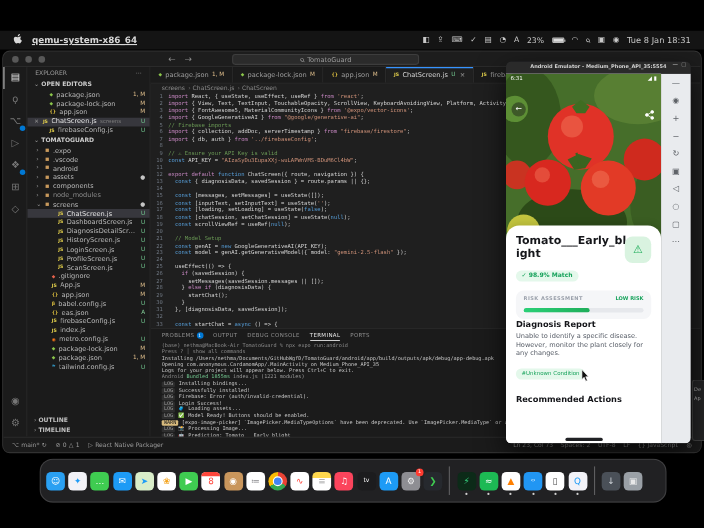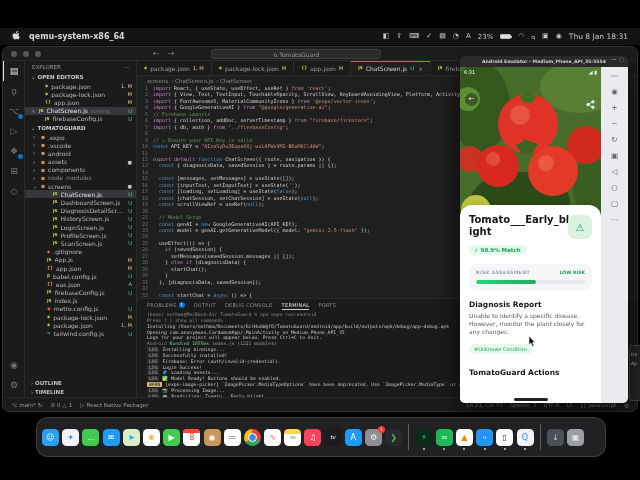--- a/index.html
+++ b/index.html
@@ -1,21 +1,21 @@
 <!DOCTYPE html>
 <html><head>
 <meta charset="utf-8">
 <style>
   * { margin:0; padding:0; box-sizing:border-box; }
   html,body { width:640px; height:480px; overflow:hidden; background:#000; font-family:"DejaVu Sans",sans-serif; }
 
   
   #menubar { position:absolute; left:0; top:28px; width:640px; height:17px; background:#141414;
     color:#d8d8d8; display:flex; align-items:center; padding:0 12px; gap:9px; font-size:8px; z-index:4; }
-  #menubar .mb-app { font-weight:bold; }
+  #menubar .mb-app { font-weight:bold;text-decoration:underline; }
   #menubar .mb-right { margin-left:auto; display:flex; gap:7px; align-items:center; font-size:7px; color:#c9c9c9; }
   .mb-ic { display:inline-block; line-height:1; }
   .batt { width:11px; height:5px; border:1px solid #bbb; border-radius:1px; position:relative; }
   .batt::after { content:""; position:absolute; left:0; top:0; bottom:0; width:100%; background:#ddd; }
   .batt::before { content:""; position:absolute; right:-2px; top:1px; width:1px; height:2px; background:#bbb; }
   .mb-clock { font-size:7.5px; white-space:nowrap; }
 
   
   #vswin { position:absolute; left:2px; top:46px; width:636px; height:366px; background:#1b1b1b;
     border:1px solid #323232; border-radius:7px; overflow:hidden; z-index:1; box-shadow:0 12px 30px rgba(0,0,0,.7); }
@@ -121,21 +121,21 @@
   #warnbadge { position:absolute; right:9px; top:10px; width:24px; height:24px; border-radius:7px;
     background:#d9f3e0; color:#1fae5a; font-size:10px; display:grid; place-items:center; font-weight:bold; }
   #match { margin-top:5px; display:inline-flex; align-items:center; gap:2px; background:#e4f8eb; color:#18a35c;
     font-size:5.5px; padding:2px 5px; border-radius:8px; font-weight:bold; }
   #risk { margin-top:8px; background:#f5f6f8; border-radius:7px; padding:6px 7px; }
   #risk .rrow { display:flex; justify-content:space-between; }
   #risk .rlabel { font-size:4.6px; letter-spacing:.4px; color:#9aa0aa; font-weight:bold; }
   #risk .rvalue { font-size:4.6px; color:#18a35c; font-weight:bold; }
   #rtrack { margin-top:5px; height:3.5px; background:#e6e8ec; border-radius:2px; overflow:hidden; }
   #rfill { height:100%; background:linear-gradient(90deg,#2bd077,#1fae5a); border-radius:2px; }
-  .h2app { margin-top:10px; font-size:7.5px; font-weight:bold; color:#15161a; }
+  .h2app { font-size:7.5px; font-weight:bold; color:#15161a; }
   #drbody { margin-top:3px; font-size:6px; line-height:8.2px; color:#565c66; }
   #tagpill { margin-top:6px; display:inline-block; background:#e4f8eb; color:#18a35c; font-size:5px;
     padding:2px 5px; border-radius:7px; }
   #ractions { margin-top:13px; }
   #homebar { position:absolute; bottom:2px; left:50%; transform:translateX(-50%); width:34px; height:3px;
     border-radius:2px; background:#202124; }
   #etoolbar { width:27px; background:#e9ebee; display:flex; flex-direction:column; align-items:center;
     padding-top:5px; gap:8.5px; color:#5f6368; font-size:7.5px; }
   .etb { line-height:1; }
 
@@ -178,21 +178,21 @@
         <span class="mb-ic">▤</span>
         <span class="mb-ic">◔</span>
         <span class="mb-ic">A</span>
       </span>
     <span>23%</span>
     <span class="batt"></span>
     <span class="mb-ic">◠</span>
     <span class="mb-ic lens">ϙ</span>
     <span class="mb-ic">▣</span>
     <span class="mb-ic">◉</span>
-    <span class="mb-clock">Thu 8 Jan 18:31</span>
+    <span class="mb-clock">Tue 8 Jan 18:31</span>
   </span>
 </div>
 
 <div id="vswin">
   <div id="titlebar">
     <span class="lights">
       <span class="light"></span>
       <span class="light"></span>
       <span class="light"></span>
     </span>
@@ -659,21 +659,21 @@
             <span class="rlabel">RISK ASSESSMENT</span>
             <span class="rvalue">LOW RISK</span>
           </div>
           <div id="rtrack">
             <div id="rfill" style="width: 55%;"></div>
           </div>
         </div>
         <div class="h2app">Diagnosis Report</div>
         <div id="drbody">Unable to identify a specific disease. However, monitor the plant closely for any changes.</div>
         <div id="tagpill">#Unknown Condition</div>
-        <div class="h2app" id="ractions">TomatoGuard Actions</div>
+        <div class="h2app" id="ractions">Recommended Actions</div>
         <div id="homebar"></div>
       </div>
     </div>
     <div id="etoolbar">
 
     <span class="etb">—</span>
         <span class="etb">◉</span>
         <span class="etb">+</span>
         <span class="etb">−</span>
         <span class="etb">↻</span>

